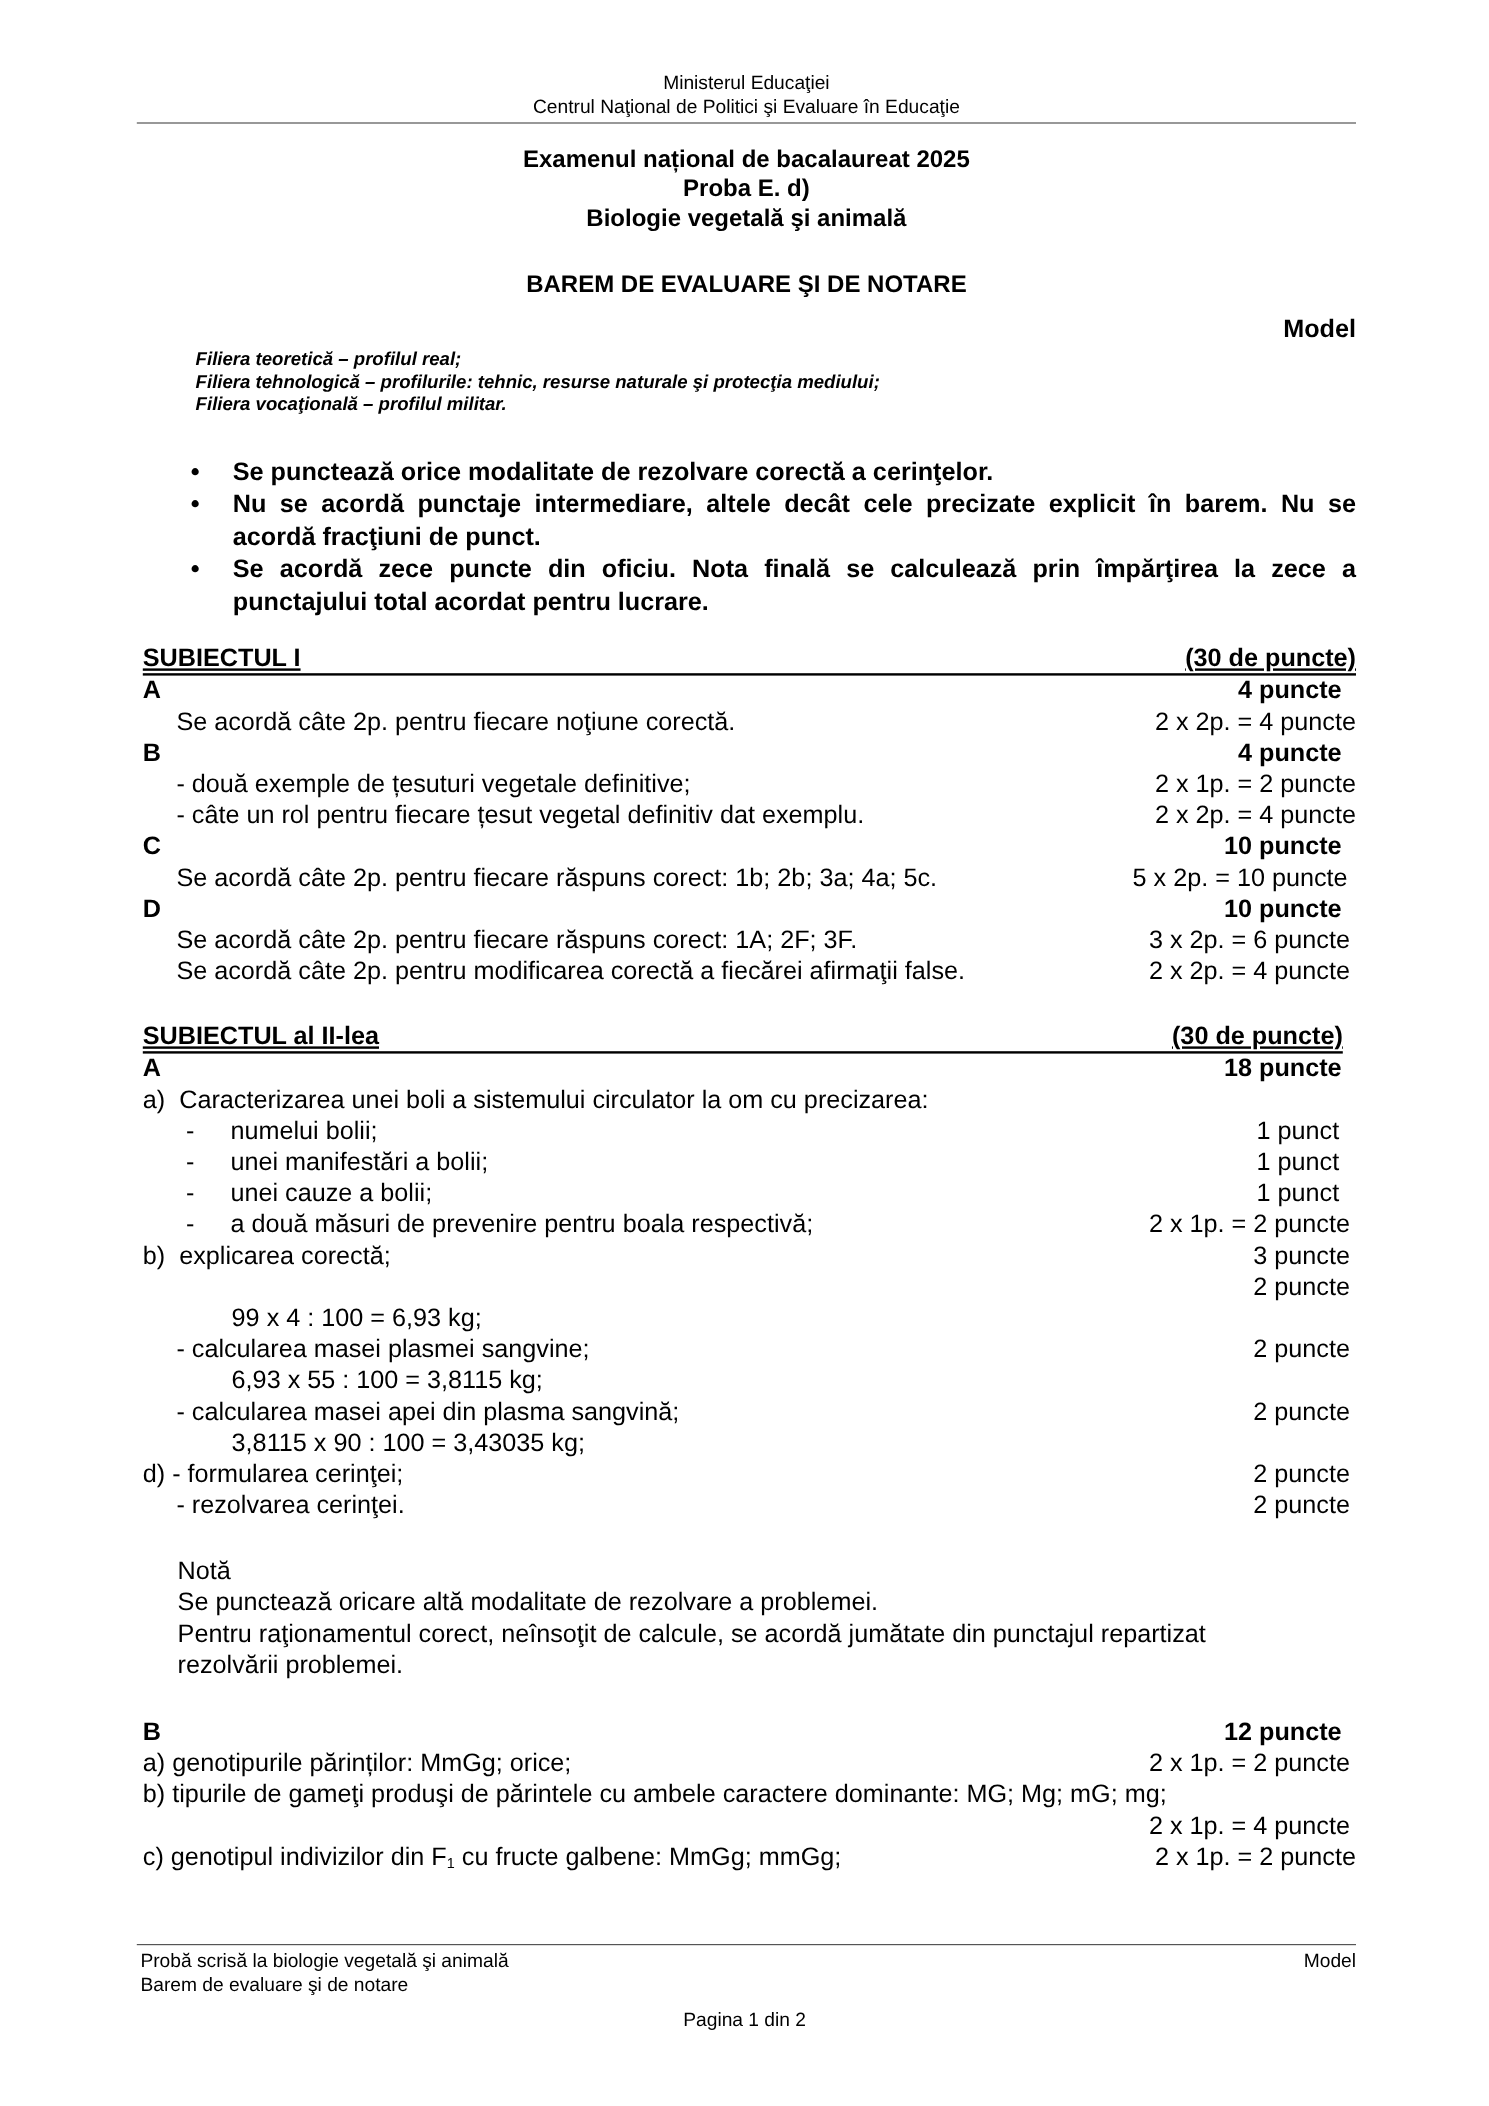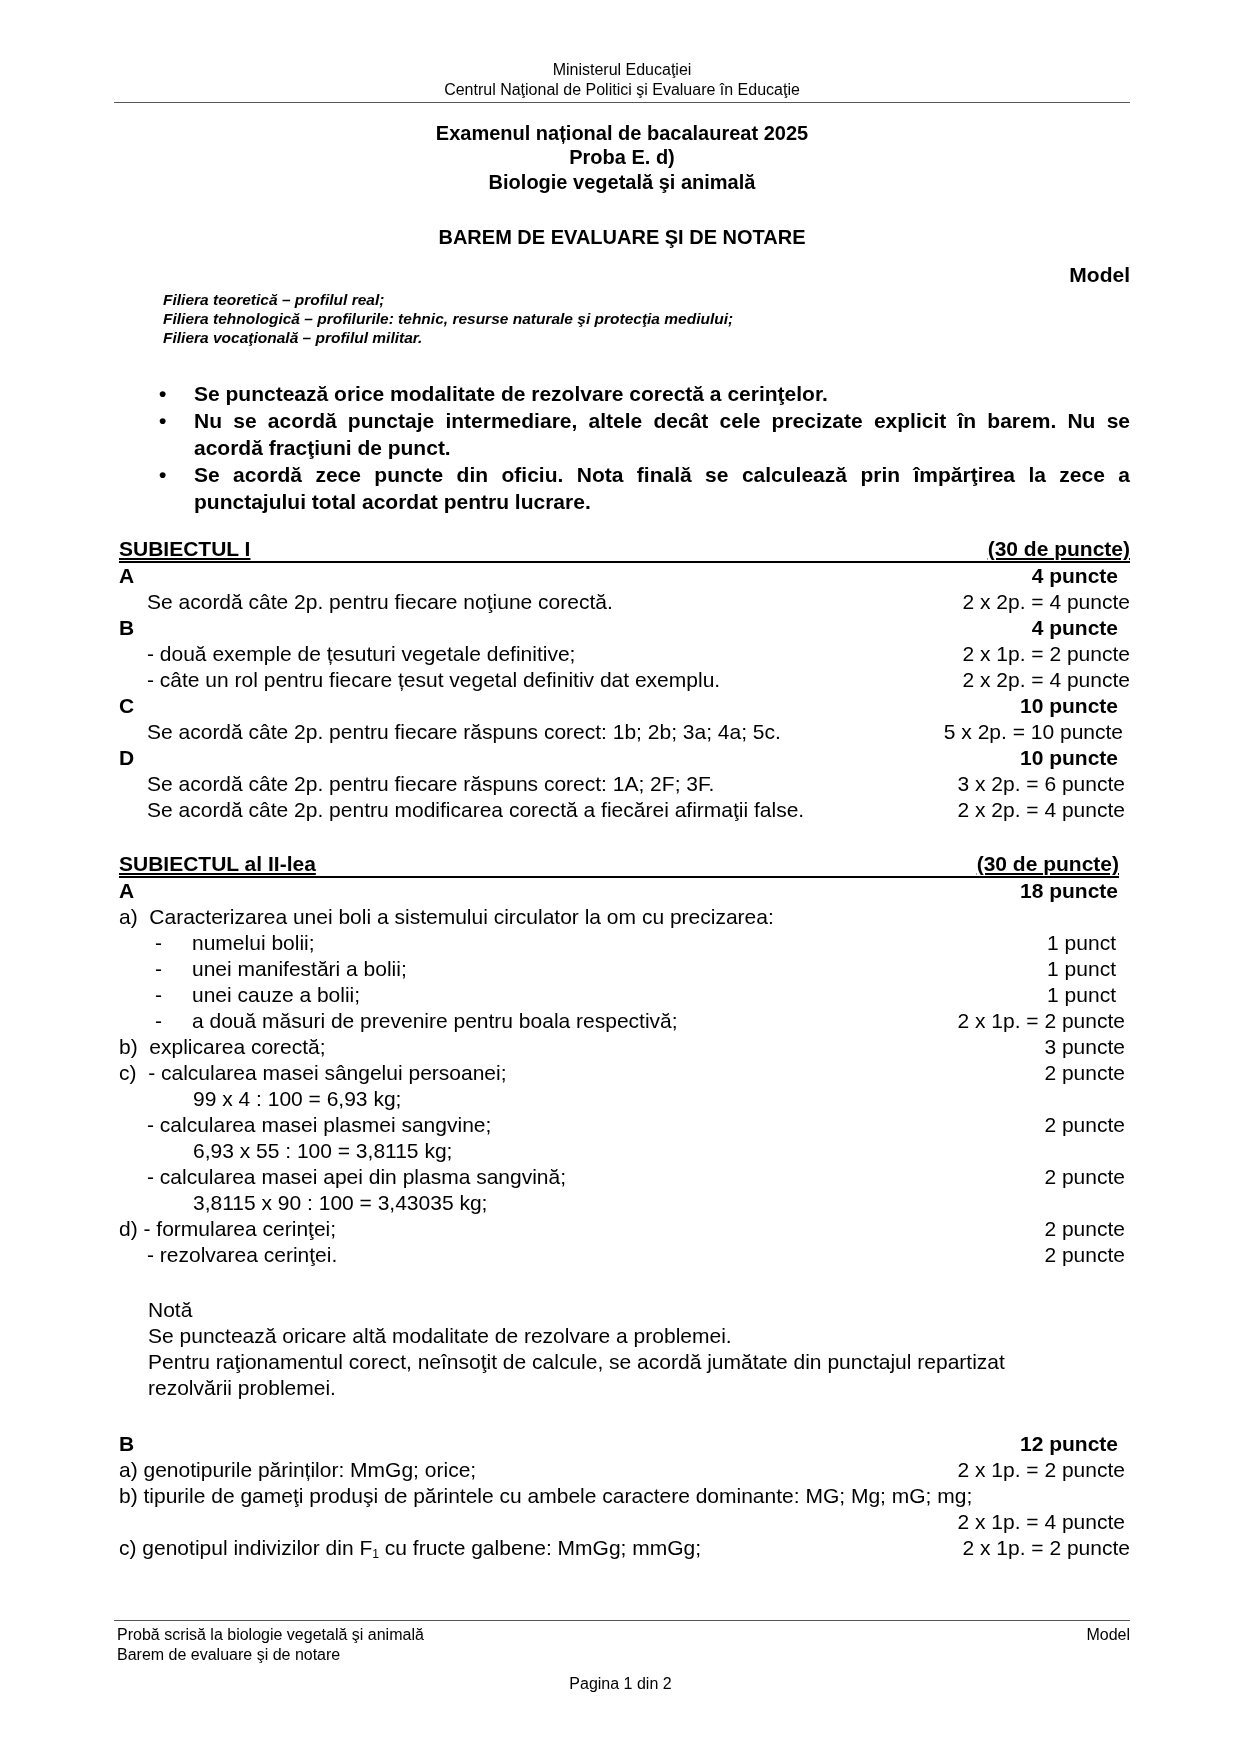--- a/index.html
+++ b/index.html
@@ -152,21 +152,20 @@
     <span class="l" style="left:73px">a două măsuri de prevenire pentru boala respectivă;</span>
     <span class="r" style="right:5px">2 x 1p. = 2 puncte</span>
   </div>
 
   <div class="row" style="top:1034px">
     <span class="l" style="white-space:pre">b)  explicarea corectă;</span>
     <span class="r" style="right:5px">3 puncte</span>
   </div>
 
   <div class="row" style="top:1060px">
-    <span class="l" style="white-space:pre">c)  - calcularea masei sângelui persoanei;</span>
     <span class="r" style="right:5px">2 puncte</span>
   </div>
   <div class="row" style="top:1086px">
     <span class="l" style="left:74px">99 x 4 : 100 = 6,93 kg;</span>
   </div>
   <div class="row" style="top:1112px">
     <span class="l" style="left:28px">- calcularea masei plasmei sangvine;</span>
     <span class="r" style="right:5px">2 puncte</span>
   </div>
   <div class="row" style="top:1138px">

